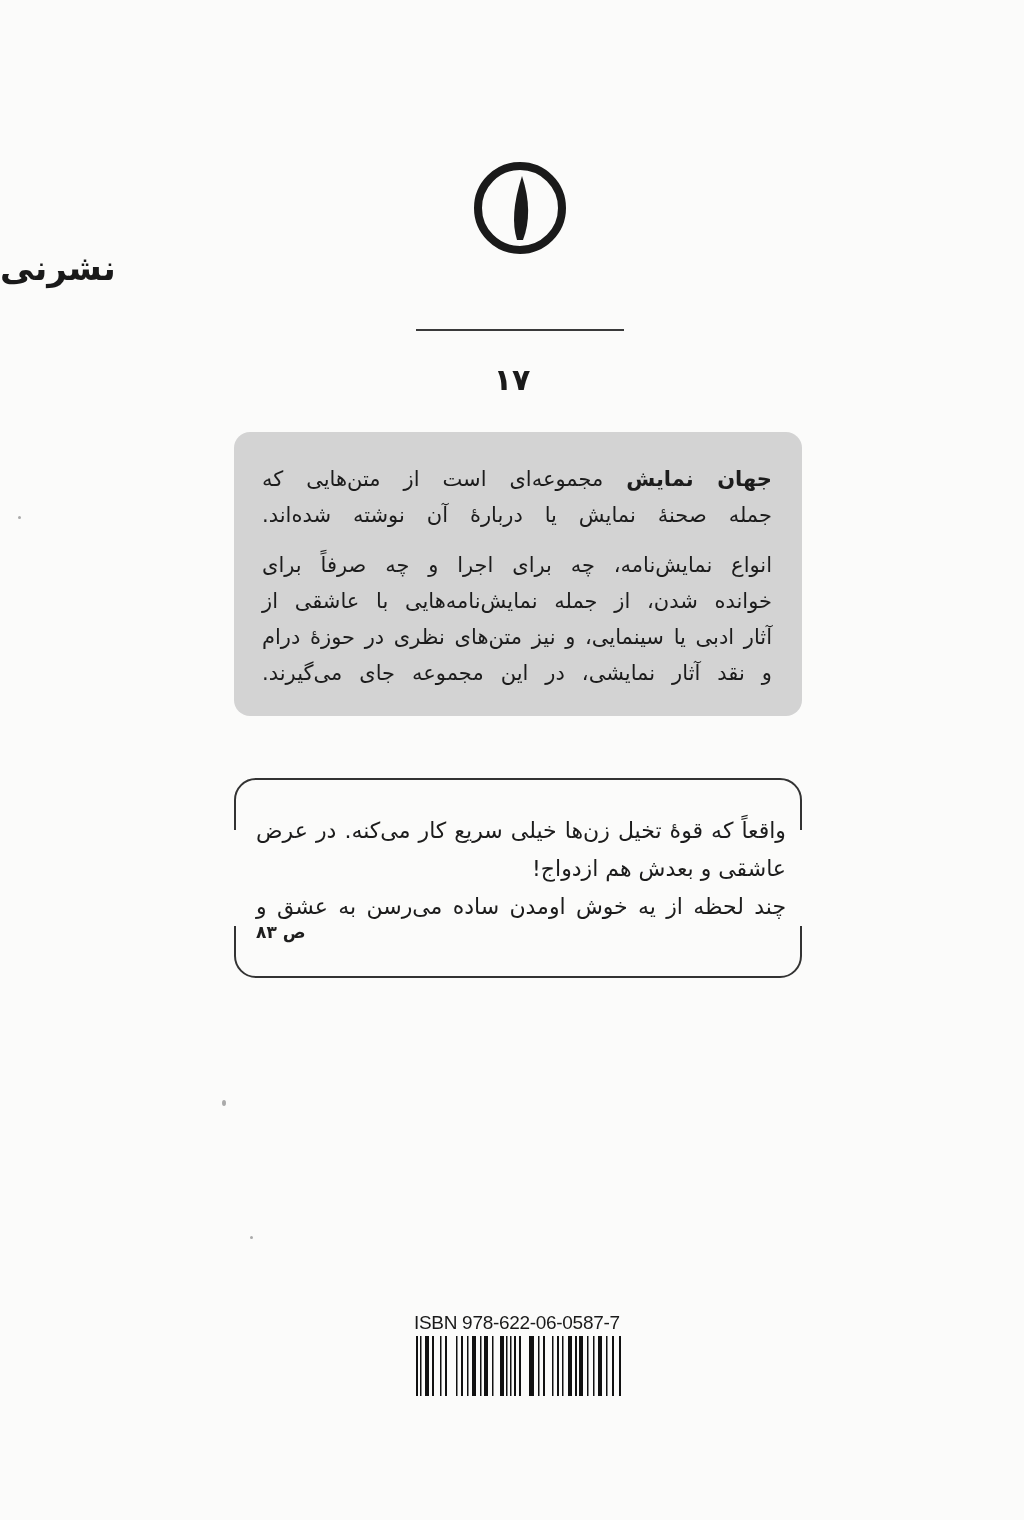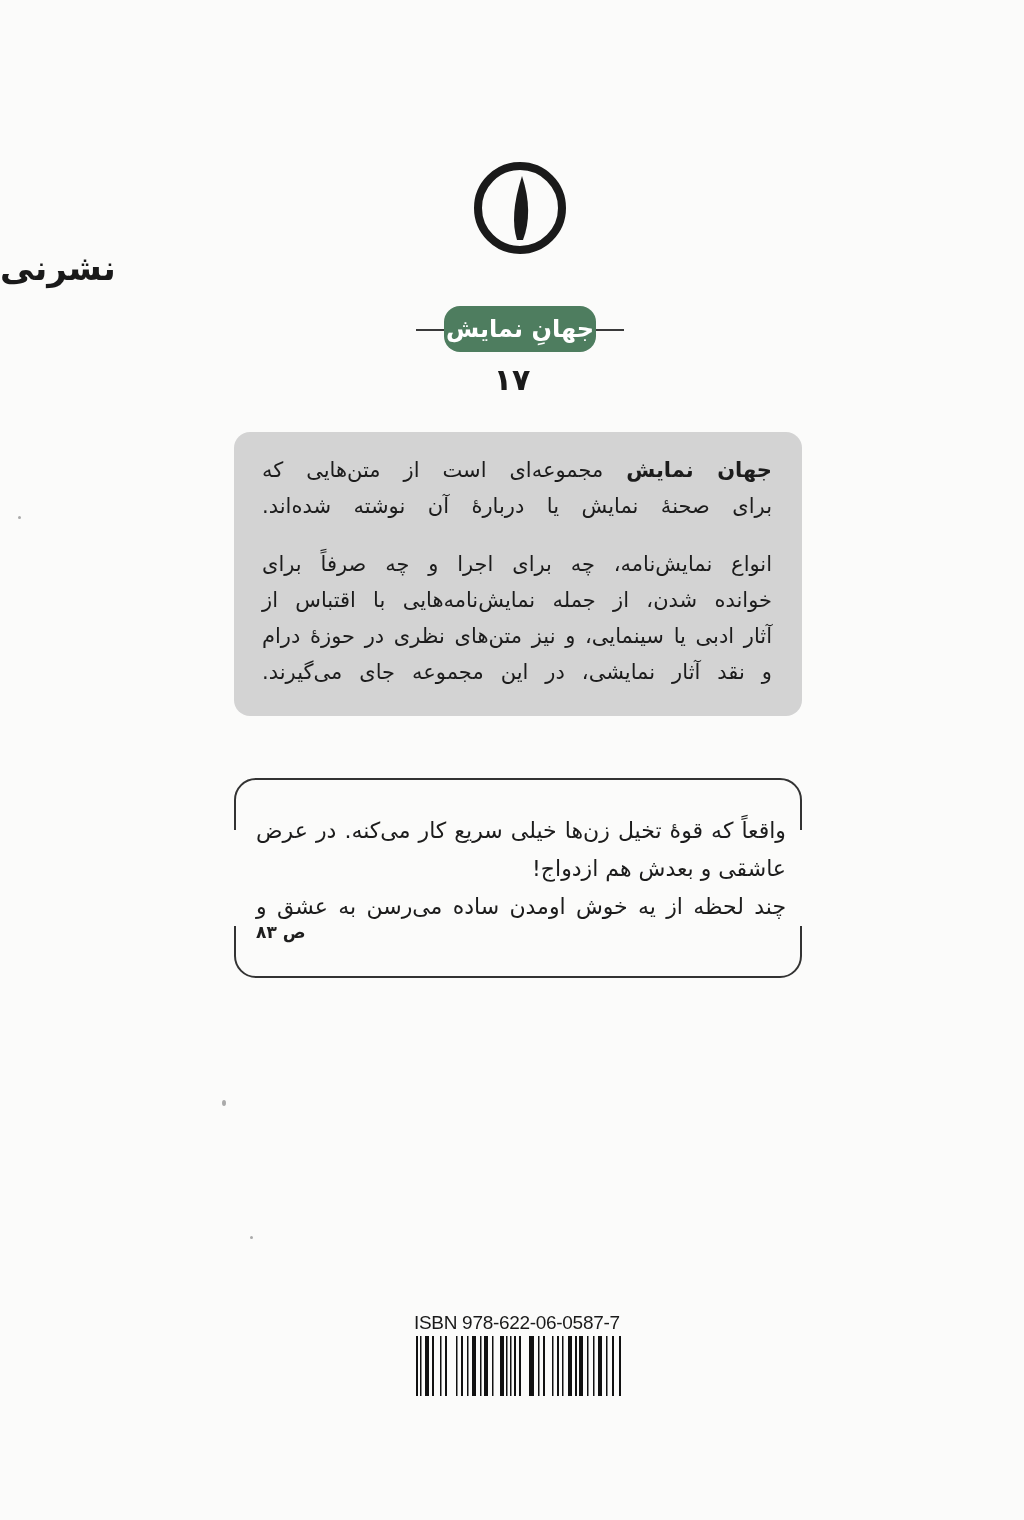--- a/index.html
+++ b/index.html
@@ -28,27 +28,27 @@
     color:#ffffff; font-size:24px; font-weight:bold;
     display:flex; align-items:center; justify-content:center; direction:rtl;
   }
   .series-number {
     position:absolute; left:0; width:1024px; top:362px; text-align:center;
     font-size:30px; font-weight:bold; color:#1a1a1a;
   }
   .desc-box {
     position:absolute; left:234px; top:432px; width:568px; height:284px;
     background:#d3d3d3; border-radius:16px; box-sizing:border-box;
-    padding:20px 30px 0 28px; direction:rtl; text-align:justify;
+    padding:29px 30px 0 28px; direction:rtl; text-align:justify;
   }
   .desc-line {
     font-size:21px; line-height:36px; white-space:nowrap; text-align-last:justify;
     color:#1c1c1c;
   }
-  .desc-para2 { margin-top:22px; }
+  .desc-para2 { margin-top:14px; }
   .desc-line b { font-weight:bold; }
   .quote-box {
     position:absolute; left:234px; top:778px; width:568px; height:200px;
     border:2px solid #333; border-radius:22px; box-sizing:border-box;
     clip-path: polygon(0 0, 100% 0, 100% 26%, 97% 26%, 97% 74%, 100% 74%, 100% 100%, 0 100%, 0 74%, 3% 74%, 3% 26%, 0 26%);
   }
   .quote-text {
     position:absolute; left:256px; top:812px; width:530px; direction:rtl;
   }
   .quote-line {
@@ -73,29 +73,28 @@
 <body>
 
 <svg class="logo" viewBox="0 0 96 96">
   <circle cx="48" cy="48" r="42" fill="none" stroke="#1a1a1a" stroke-width="8"></circle>
   <path d="M50 16 C 58 40, 58 62, 51 80 L 45 80 C 40 64, 41 44, 50 16 Z" fill="#1a1a1a"></path>
 </svg>
 <div class="publisher-name">نشرنی</div>
 
 <div class="series-row">
   <div class="series-line"></div>
-  <div class="series-pill">جهانِ نمایش</div>
 </div>
 <div class="series-number">۱۷</div>
 
 <div class="desc-box">
   <div class="desc-line"><b>جهان نمایش</b><span> مجموعه‌ای است از متن‌هایی که</span></div>
-  <div class="desc-line">برای صحنهٔ نمایش یا دربارهٔ آن نوشته شده‌اند.</div>
+  <div class="desc-line">جمله صحنهٔ نمایش یا دربارهٔ آن نوشته شده‌اند.</div>
   <div class="desc-line desc-para2">انواع نمایش‌نامه، چه برای اجرا و چه صرفاً برای</div>
-  <div class="desc-line">خوانده شدن، از جمله نمایش‌نامه‌هایی با اقتباس از</div>
+  <div class="desc-line">خوانده شدن، از جمله نمایش‌نامه‌هایی با عاشقی از</div>
   <div class="desc-line">آثار ادبی یا سینمایی، و نیز متن‌های نظری در حوزهٔ درام</div>
   <div class="desc-line">و نقد آثار نمایشی، در این مجموعه جای می‌گیرند.</div>
 </div>
 
 <div class="quote-box"></div>
 <div class="quote-text">
   <div class="quote-line">واقعاً که قوهٔ تخیل زن‌ها خیلی سریع کار می‌کنه. در عرض</div>
   <div class="quote-line last">عاشقی و بعدش هم ازدواج!</div>
   <div class="quote-line">چند لحظه از یه خوش اومدن ساده می‌رسن به عشق و</div>
 </div>

